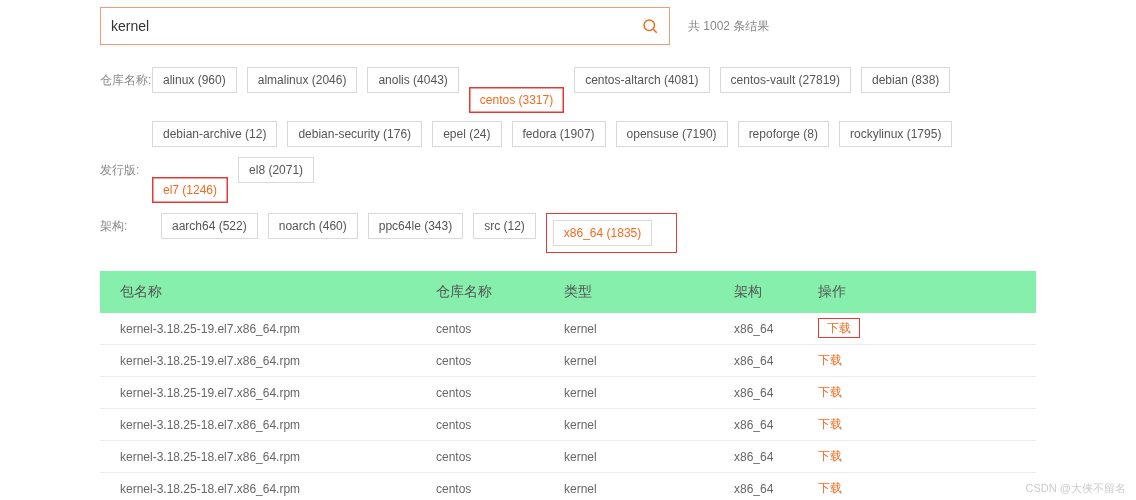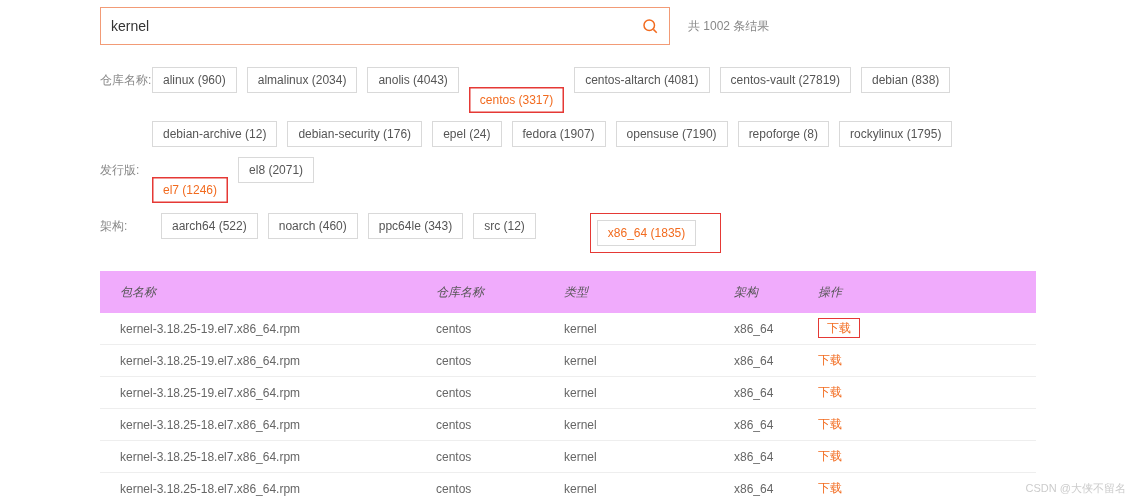--- a/index.html
+++ b/index.html
@@ -52,21 +52,21 @@
     .tag.active { color: #f26b1f; margin-top: 20px; }
     .hl-red { border: 1px solid #e53935 !important; box-shadow: 0 0 0 0.5px #e53935 inset; }
     .hl-red-wrap { border: 1px solid #e53935; padding: 4px 10px; display: inline-flex; }
     .table-wrap { margin-top: 4px; }
     .table-header, .table-row {
       display: flex;
       align-items: center;
       padding: 0 20px;
       border-bottom: 1px solid #eee;
     }
-    .table-header { background: #f0abfc; height: 42px; color: #555; font-size: 12px; border-bottom: none; font-style: italic; }
+    .table-header { background: #86efac; height: 42px; color: #555; font-size: 14px; border-bottom: none; }
     .table-row { height: 32px; font-size: 12px; color: #666; }
     .col-pkg { flex: 0 0 316px; }
     .col-repo { flex: 0 0 128px; }
     .col-type { flex: 0 0 170px; }
     .col-arch { flex: 0 0 84px; }
     .col-act { flex: 0 0 60px; }
     .dl-link { color: #f26b1f; cursor: pointer; }
     .dl-hl { border: 1px solid #e53935; padding: 2px 8px; }
     .watermark {
       position: absolute;
@@ -90,21 +90,21 @@
           </svg>
       </span>
     </div>
     <span class="result-count">共 1002 条结果</span>
   </div>
 
   <div class="filter-row">
     <span class="filter-label">仓库名称:</span>
     <div class="tags-wrap" id="repo-tags">
         <span class="tag">alinux (960)</span>
-        <span class="tag">almalinux (2034)</span>
+        <span class="tag">almalinux (2046)</span>
         <span class="tag">anolis (4043)</span>
         <span class="tag active hl-red">centos (3317)</span>
         <span class="tag">centos-altarch (4081)</span>
         <span class="tag">centos-vault (27819)</span>
         <span class="tag">debian (838)</span>
         <span class="tag">debian-archive (12)</span>
         <span class="tag">debian-security (176)</span>
         <span class="tag">epel (24)</span>
         <span class="tag">fedora (1907)</span>
         <span class="tag">opensuse (7190)</span>
@@ -121,21 +121,21 @@
       </div>
   </div>
 
   <div class="filter-row" style="margin-bottom:18px;gap:9px;">
     <span class="filter-label">架构:</span>
     <div class="tags-wrap" id="arch-tags">
         <span class="tag">aarch64 (522)</span>
         <span class="tag">noarch (460)</span>
         <span class="tag">ppc64le (343)</span>
         <span class="tag">src (12)</span>
-        <span class="hl-red-wrap" style="border: 1px solid rgb(229, 57, 53); padding: 0px; margin-left: 44px;">
+        <span class="hl-red-wrap" style="border: 1px solid rgb(229, 57, 53); padding: 0px;">
           <span class="tag active" style="border: 1px solid rgb(217, 217, 217); margin: 6px 24px 6px 6px;">x86_64 (1835)</span>
         </span>
       </div>
   </div>
 
   <div class="table-wrap">
     <div class="table-header">
       <div class="col-pkg">包名称</div>
       <div class="col-repo">仓库名称</div>
       <div class="col-type">类型</div>

